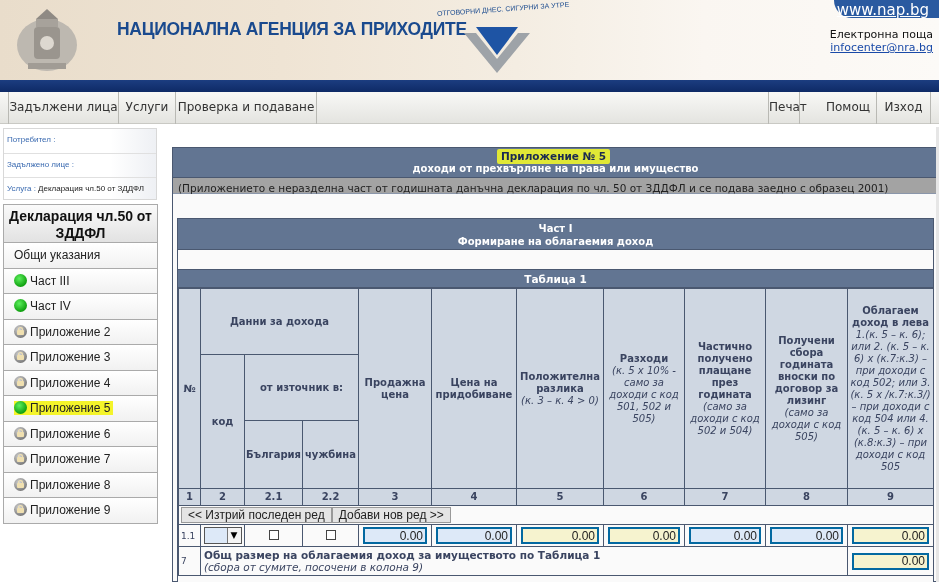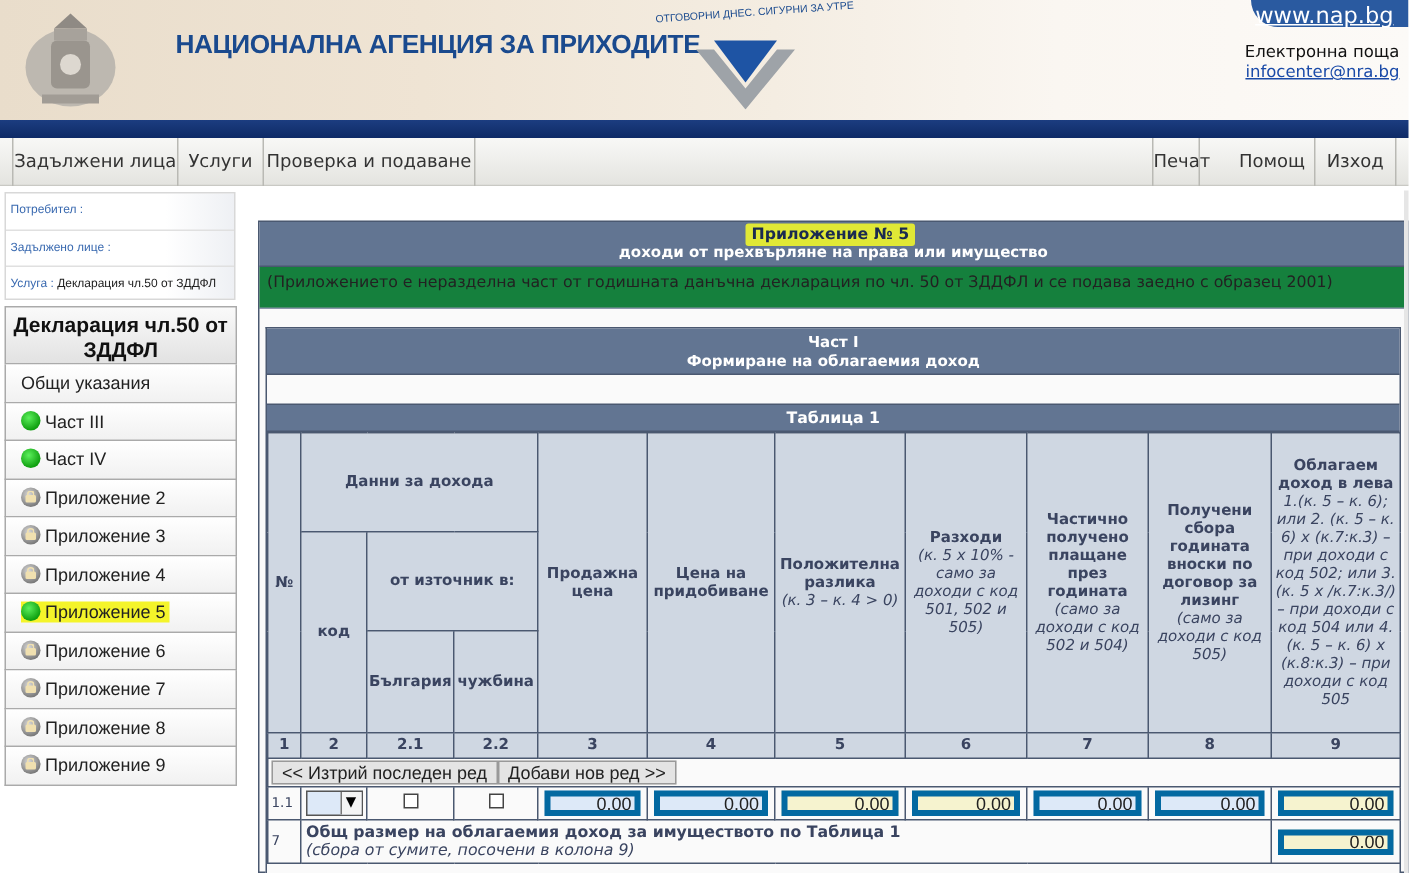--- a/index.html
+++ b/index.html
@@ -40,32 +40,32 @@
   .side-item .ico.lock::before { content: ""; position: absolute; left: 4px; top: 2px; width: 3px; height: 3px; border: 1px solid #f0e0b0; border-bottom: none; border-radius: 3px 3px 0 0; }
   .side-item .hl { background: #f4f42a; padding: 0 3px 0 0; }
   .side-item.plain { padding-left: 10px; }
 
   
   .main { position: absolute; left: 170px; top: 127px; width: 769px; height: 455px; background: #fff; }
   .outer { position: absolute; left: 2px; top: 20px; width: 767px; height: 435px; border: 1px solid #4a5870; background: #fafafa; }
   .hdr-band { position: absolute; left: 0; top: 0; width: 765px; height: 30px; background: #627592; text-align: center; color: #fff; font-family: "DejaVu Sans", sans-serif; font-weight: bold; font-size: 10px; border-bottom: 1px solid #4a5870; }
   .hdr-band .prilozh { position: absolute; left: 324px; top: 1px; height: 15px; line-height: 15px; padding: 0 4px; background: #e0e836; color: #1a2a50; border-radius: 2px; font-size: 10.5px; }
   .hdr-band .sub { position: absolute; left: 0; width: 100%; top: 15px; font-size: 10px; }
-  .note { position: absolute; left: 0; top: 30px; width: 765px; height: 28px; line-height: 20px; background: #15803d; border-bottom: 1px solid #8a96aa; font-size: 10.5px; color: #222; padding-left: 5px; }
+  .note { position: absolute; left: 0; top: 30px; width: 765px; height: 16px; line-height: 20px; background: #a3a3a3; border-bottom: 1px solid #8a96aa; font-size: 10.5px; color: #222; padding-left: 5px; }
   .inner { position: absolute; left: 4px; top: 70px; width: 757px; height: 365px; border: 1px solid #4a5870; border-bottom: none; background: #fafafa; }
   .part-band { position: absolute; left: 0; top: 0; width: 755px; height: 31px; background: #627592; color: #fff; text-align: center; font-weight: bold; font-size: 10px; line-height: 13px; padding-top: 3px; font-family: "DejaVu Sans", sans-serif; border-bottom: 1px solid #4a5870; }
   .tbl-wrap { position: absolute; left: 0; top: 50px; width: 755px; border-top: 1px solid #4a5870; }
   .tbl-title { height: 18px; line-height: 18px; background: #627592; color: #fff; text-align: center; font-weight: bold; font-size: 10.5px; border-bottom: 1px solid #4a5870; }
   table.t { border-collapse: collapse; width: 755px; font-family: "DejaVu Sans", sans-serif; font-size: 10px; color: #3a4460; table-layout: fixed; }
   table.t th { background: #cfd7e2; border: 1px solid #4a5870; font-weight: bold; text-align: center; vertical-align: middle; padding: 0 1px; line-height: 12px; }
   table.t th i { font-weight: normal; font-style: italic; }
   table.t td { border: 1px solid #4a5870; background: #fafafa; vertical-align: middle; }
   table.t tr.nums th { height: 17px; }
   .btn { display: inline-block; height: 16px; line-height: 14px; font-family: "Liberation Sans", sans-serif; font-size: 12px; color: #222; background: #e4e4e4; border: 1px solid #999; padding: 0 6px; cursor: pointer; }
-  .num-input { width: 100%; height: 17px; border: 4px solid #0369a1; font-family: "Liberation Sans", sans-serif; font-size: 12px; text-align: right; padding-right: 2px; color: #222; }
+  .num-input { width: 100%; height: 17px; border: 2px solid #0369a1; font-family: "Liberation Sans", sans-serif; font-size: 12px; text-align: right; padding-right: 2px; color: #222; }
   .blue { background: #dde9f8; }
   .yel { background: #f6f3cf; }
   .sel { display: inline-block; width: 38px; height: 17px; border: 1px solid #555; background: #dde9f8; position: relative; vertical-align: middle; cursor: pointer; }
   .sel .arr { position: absolute; right: 0; top: 0; width: 14px; height: 15px; background: #f4f4f4; border-left: 1px solid #777; font-size: 9px; text-align: center; line-height: 15px; color: #000; }
   .cb { display: inline-block; width: 10px; height: 10px; border: 1px solid #444; background: #fff; cursor: pointer; }
   .total-lbl { font-weight: bold; font-size: 10.5px; color: #3a4460; line-height: 12px; padding-left: 3px; }
   .total-lbl i { font-weight: normal; }
   .scroll-r { position: absolute; right: 0; top: 127px; width: 3px; height: 455px; background: #e6e6e6; }
 </style>
 </head>

